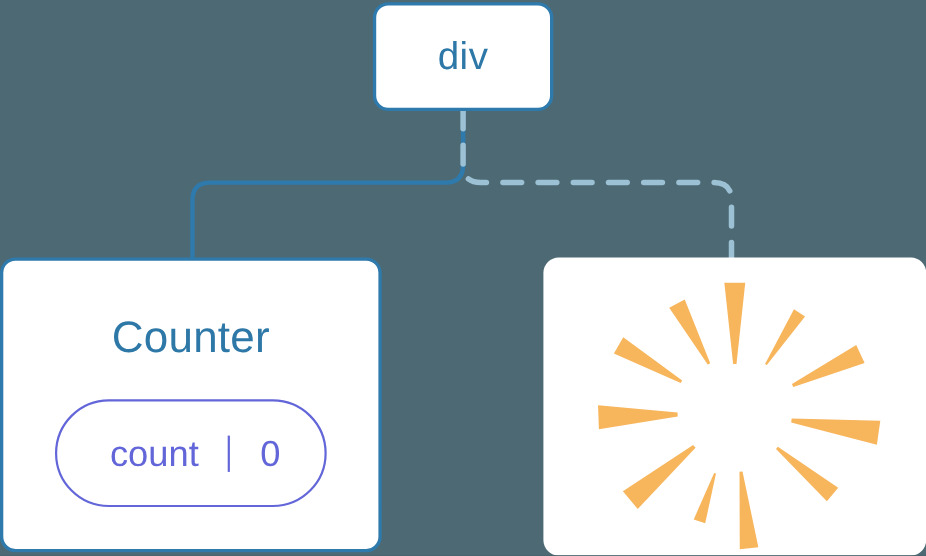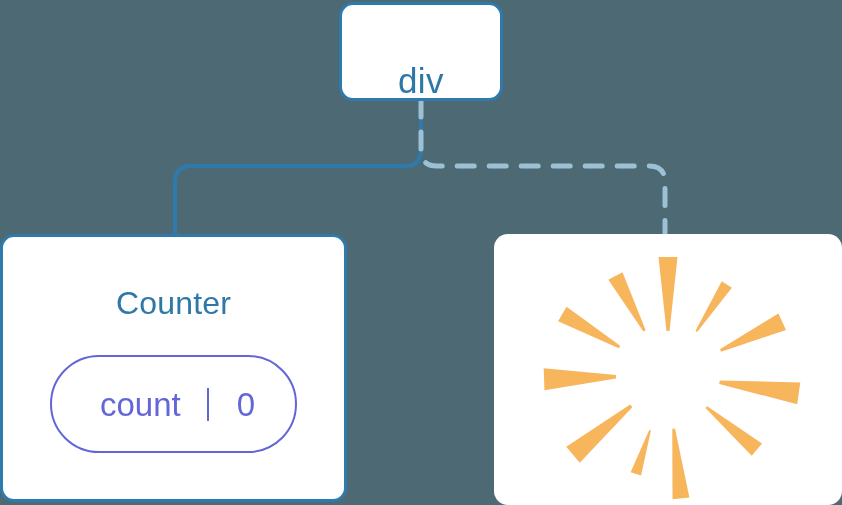--- a/index.html
+++ b/index.html
@@ -41,21 +41,21 @@
     border-radius: 14px;
   }
 
   
   #node-div {
     left: 339px;
     top: 2px;
     width: 164px;
     height: 99px;
     display: flex;
-    align-items: flex-end;
+    align-items: center;
     justify-content: center;
   }
   #node-div .node-label {
     color: #2e78a8;
     font-size: 35px;
     font-weight: 400;
     letter-spacing: 0.5px;
     line-height: 1;
   }
 
@@ -66,21 +66,21 @@
     width: 347px;
     height: 268px;
     display: flex;
     flex-direction: column;
     align-items: center;
     justify-content: flex-start;
     padding-top: 50px;
   }
   #node-counter .node-title {
     color: #2e78a8;
-    font-size: 32px;
+    font-size: 40px;
     font-weight: 400;
     line-height: 1;
     margin-bottom: 36px;
     letter-spacing: 0.2px;
   }
 
   
   .state-pill {
     display: flex;
     align-items: center;

